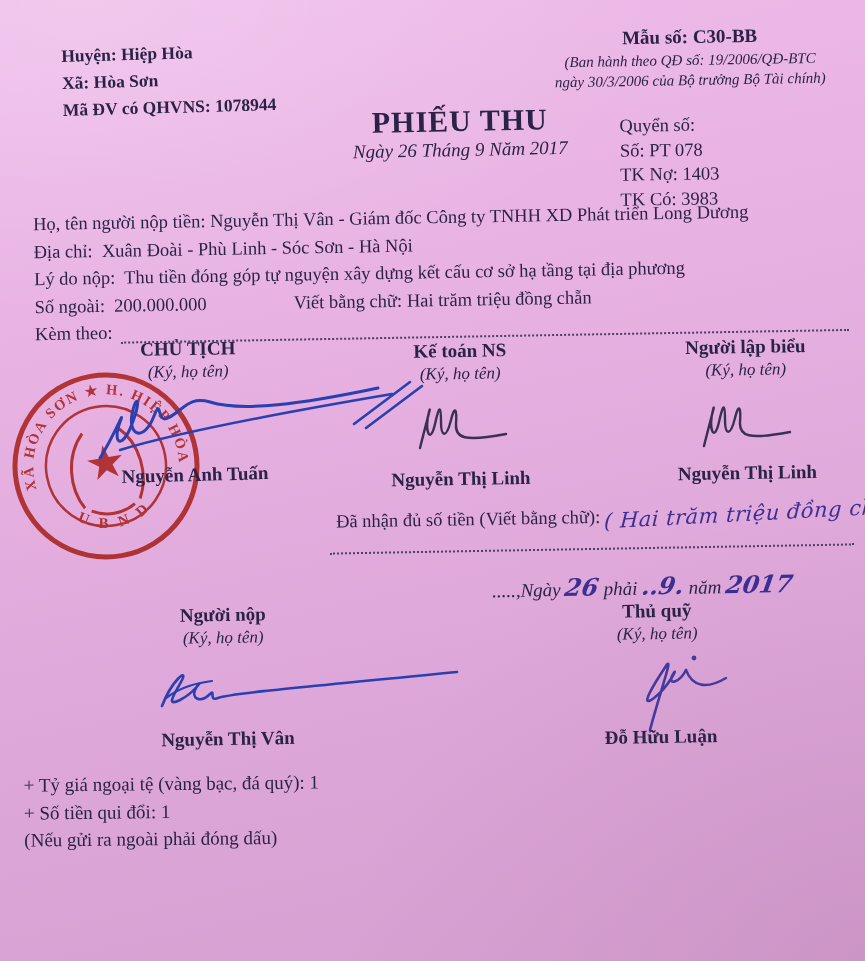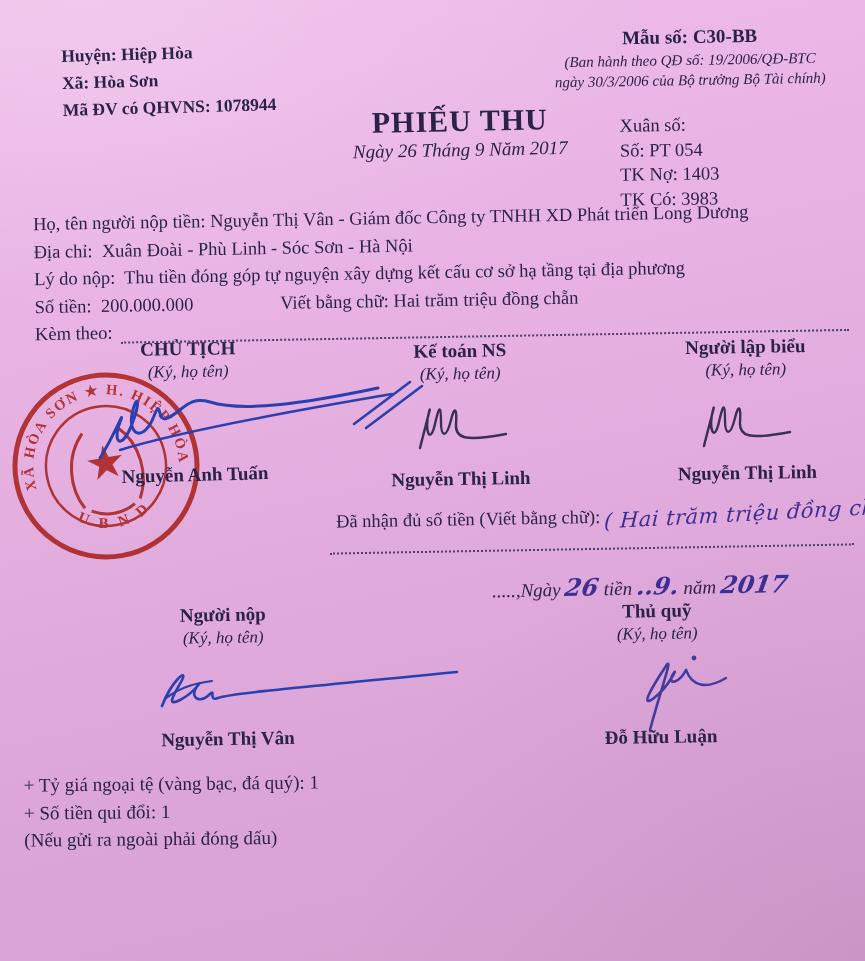--- a/index.html
+++ b/index.html
@@ -55,41 +55,41 @@
     <div class="decree">(Ban hành theo QĐ số: 19/2006/QĐ-BTC</div>
     <div class="decree">ngày 30/3/2006 của Bộ trưởng Bộ Tài chính)</div>
   </div>
 
   <div class="abs title-block">
     <div class="title-main">PHIẾU THU</div>
     <div class="title-date">Ngày 26 Tháng 9 Năm 2017</div>
   </div>
 
   <div class="abs meta-block">
-    <div>Xuân số:</div>
-    <div>Số: PT 054</div>
+    <div>Quyển số:</div>
+    <div>Số: PT 078</div>
     <div>TK Nợ: 1403</div>
     <div>TK Có: 3983</div>
   </div>
 
   <div class="abs body-block">
     <div class="body-line">
       <span>Họ, tên người nộp tiền:</span>
       <span>Nguyễn Thị Vân - Giám đốc Công ty TNHH XD Phát triển Long Dương</span>
     </div>
     <div class="body-line">
       <span>Địa chỉ:</span>&nbsp;
       <span>Xuân Đoài - Phù Linh - Sóc Sơn - Hà Nội</span>
     </div>
     <div class="body-line">
       <span>Lý do nộp:</span>&nbsp;
       <span>Thu tiền đóng góp tự nguyện xây dựng kết cấu cơ sở hạ tầng tại địa phương</span>
     </div>
     <div class="body-line">
-      <span>Số tiền:</span>&nbsp;
+      <span>Số ngoài:</span>&nbsp;
       <span>200.000.000</span>
       <span style="display:inline-block;width:78px;"></span>
       <span>Viết bằng chữ:</span>
       <span>Hai trăm triệu đồng chẵn</span>
     </div>
     <div class="body-line kem-row">
       <span>Kèm theo:</span>
       <span class="dotfill"></span>
     </div>
   </div>
@@ -154,21 +154,21 @@
   <div class="abs ctr sig-name" style="left:640px;top:462px;width:215px;transform:rotate(-1deg);">Nguyễn Thị Linh</div>
 
   <div class="abs received-row">
     <span>Đã nhận đủ số tiền (Viết bằng chữ):</span><span class="hand recv-hand">( Hai trăm triệu đồng chẵn )</span>
   </div>
   <div class="abs dotline2"></div>
 
   <div class="abs date-row">
     <span>.....,Ngày</span>
     <span class="script">26</span>
-    <span>tiền</span>
+    <span>phải</span>
     <span class="script">..9.</span>
     <span>năm</span>
     <span class="script">2017</span>
   </div>
 
   <div class="abs ctr" style="left:118px;top:604px;width:210px;transform:rotate(-1deg);">
     <div class="sig-title">Người nộp</div>
     <div class="sig-note">(Ký, họ tên)</div>
   </div>
   <div class="abs ctr" style="left:552px;top:600px;width:210px;transform:rotate(-1deg);">

